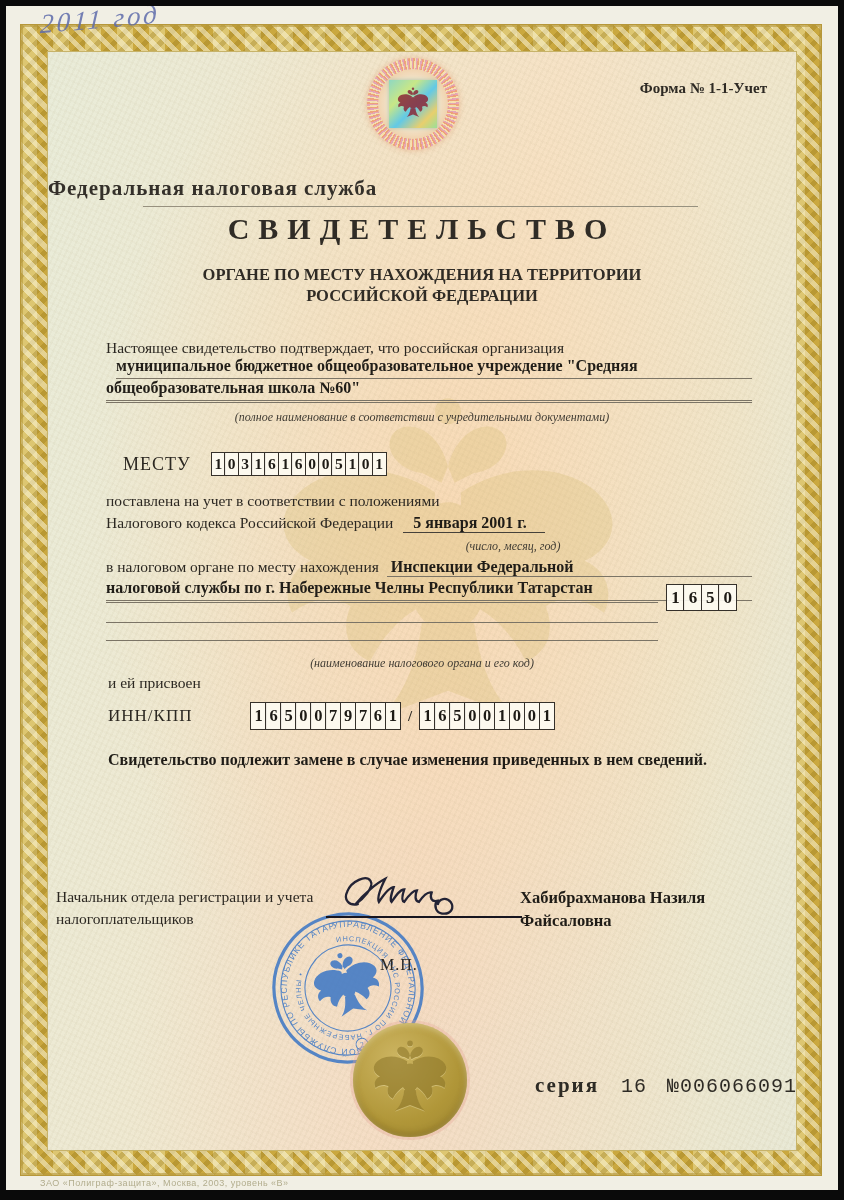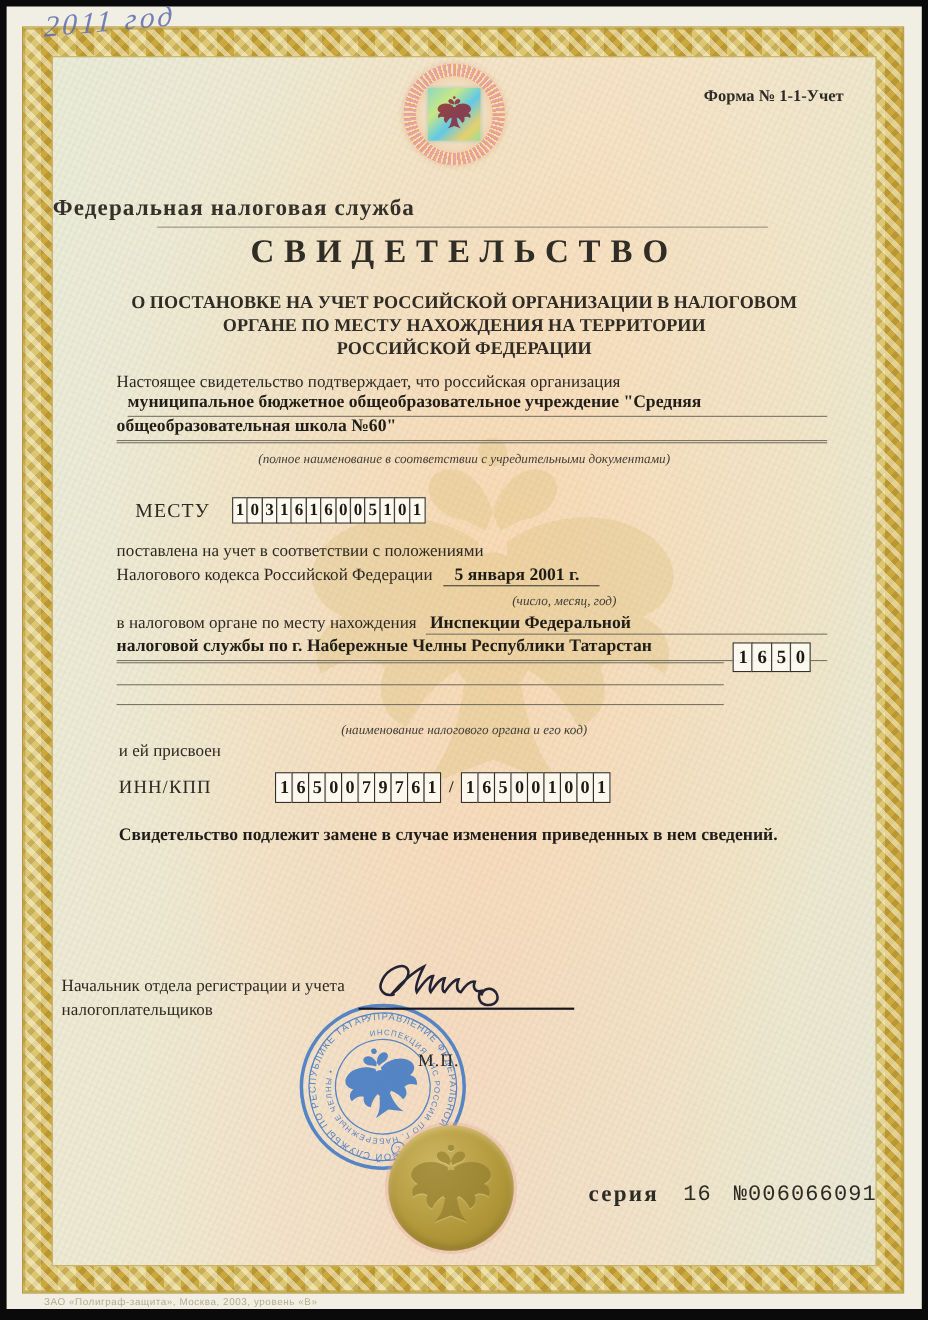--- a/index.html
+++ b/index.html
@@ -142,21 +142,20 @@
               <use href="#eagle" fill="#8b2838" opacity="0.85"></use>
             </svg>
           </div>
         </div>
       </div>
 
       <div class="abs agency">Федеральная налоговая служба</div>
       <div class="abs agency-rule"></div>
       <div class="abs title">СВИДЕТЕЛЬСТВО</div>
       <div class="abs subtitle">
-        <div>О ПОСТАНОВКЕ НА УЧЕТ РОССИЙСКОЙ ОРГАНИЗАЦИИ В НАЛОГОВОМ</div>
         <div>ОРГАНЕ  ПО МЕСТУ НАХОЖДЕНИЯ НА ТЕРРИТОРИИ</div>
         <div>РОССИЙСКОЙ ФЕДЕРАЦИИ</div>
       </div>
 
       <div class="abs t intro">Настоящее свидетельство подтверждает, что российская организация</div>
       <div class="abs filled u org1">муниципальное бюджетное общеобразовательное учреждение "Средняя</div>
       <div class="abs filled u org2">общеобразовательная школа №60"</div>
       <div class="abs blankline org-blank"></div>
       <div class="abs caption org-caption">(полное наименование в соответствии с учредительными документами)</div>
 
@@ -236,20 +235,24 @@
       <div class="abs note">Свидетельство подлежит замене в случае изменения приведенных в нем сведений.</div>
 
       <div class="abs sig-pos">
         <div>Начальник отдела регистрации и учета</div>
         <div>налогоплательщиков</div>
       </div>
       <div class="abs sig-line"></div>
       <svg class="abs sig-scrawl" viewBox="0 0 160 55">
         <path d="M22 38 C14 40 8 34 12 26 C16 16 30 10 34 16 C38 22 26 34 20 38 C28 28 40 18 48 14 C44 22 40 32 42 36 C46 30 52 22 56 22 C54 28 52 34 54 36 C58 30 62 24 66 24 C64 30 63 35 66 36 C70 30 74 25 78 25 C76 30 76 35 80 36 C84 30 88 26 92 27 C90 32 92 36 97 35 C94 40 96 46 102 47 C110 48 114 42 110 36 C106 31 99 33 98 38" stroke="#232335" stroke-width="2.2" fill="none" stroke-linecap="round"></path>
       </svg>
+      <div class="abs sig-name">
+        <div>Хабибрахманова Назиля</div>
+        <div>Файсаловна</div>
+      </div>
 
       <svg class="abs stamp" viewBox="0 0 156 156">
         <defs>
           <path id="ringOuter" d="M78 17 A61 61 0 1 1 77.9 17" fill="none"></path>
           <path id="ringInner" d="M78 31 A47 47 0 1 1 77.9 31" fill="none"></path>
         </defs>
         <circle cx="78" cy="78" r="74" fill="none" stroke="#4079c5" stroke-width="3.2"></circle>
         <circle cx="78" cy="78" r="67" fill="none" stroke="#4079c5" stroke-width="1.1"></circle>
         <circle cx="78" cy="78" r="43" fill="none" stroke="#4079c5" stroke-width="1.1"></circle>
         <text font-size="8.6" fill="#4079c5" letter-spacing="1" font-family="Liberation Sans, sans-serif">

